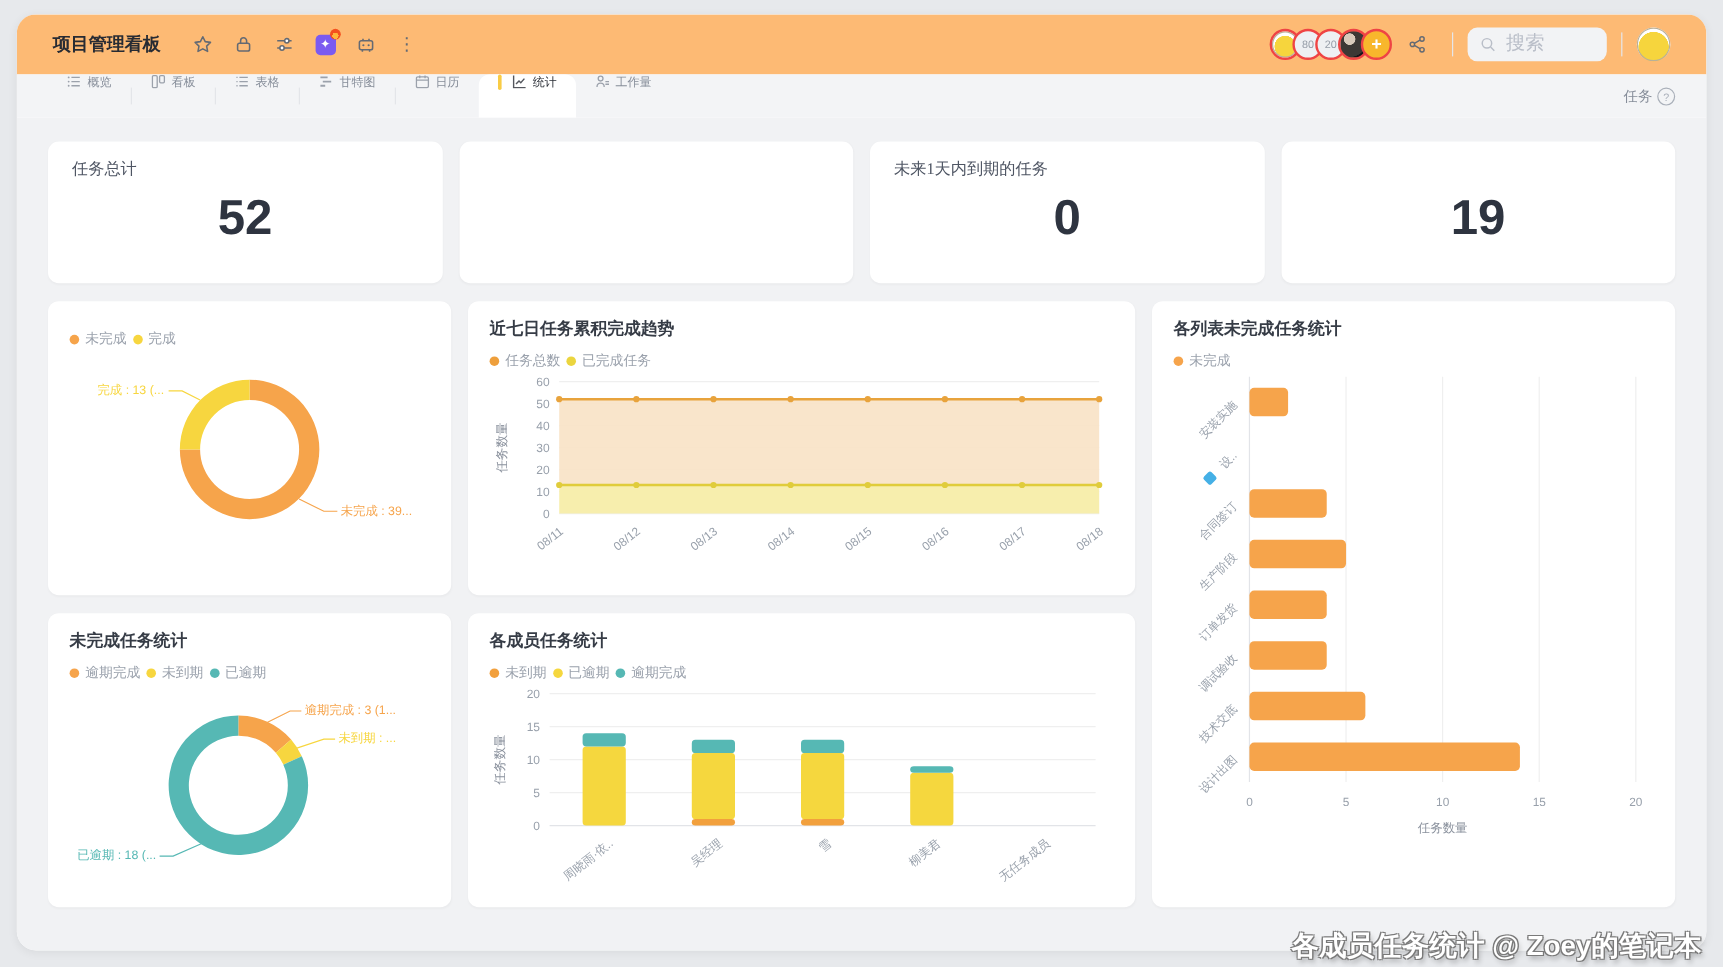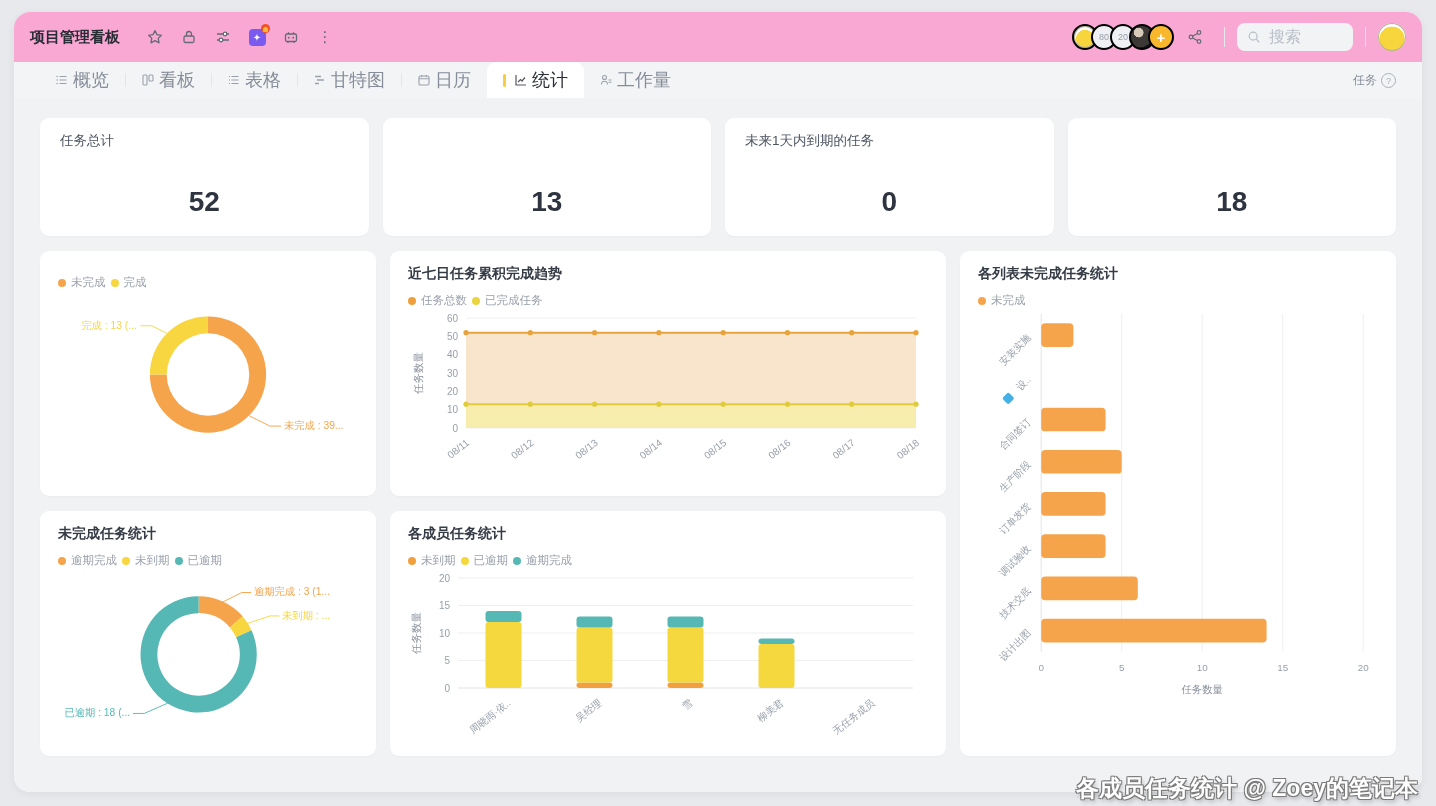--- a/index.html
+++ b/index.html
@@ -1,51 +1,51 @@
 <!DOCTYPE html>
 <html><head>
 <meta charset="utf-8">
 <style>
   html,body{margin:0;padding:0;width:1436px;height:806px;background:#e7e9ec;font-family:"Liberation Sans","DejaVu Sans",sans-serif;overflow:hidden;}
   #window{position:absolute;left:14px;top:12px;right:14px;bottom:14px;background:#fff;border-radius:16px;box-shadow:0 2px 8px rgba(0,0,0,.06);overflow:hidden;}
   
-  #header{height:50px;display:flex;align-items:center;padding:0 16px;background:#f9a8d4;}
+  #header{height:50px;display:flex;align-items:center;padding:0 30px;background:#fdba74;}
   .app-title{font-size:15px;font-weight:700;color:#272b33;margin-right:18px;}
   .tool{width:18px;height:18px;margin:0 8px;display:inline-flex;align-items:center;justify-content:center;color:#646a73;cursor:pointer;position:relative;}
   .tool svg{display:block;}
   .magic{width:17px;height:17px;border-radius:4px;background:#7b5af0;color:#fff;font-size:10px;line-height:17px;text-align:center;}
   .flame{position:absolute;top:-4px;right:-4px;width:9px;height:9px;border-radius:50%;background:radial-gradient(circle at 50% 65%,#ffb63a 35%,#f4511e 36%);}
   .dots{font-size:15px;color:#646a73;letter-spacing:0;}
   #header .spacer{flex:1;}
-  .av{width:26px;height:26px;border-radius:50%;border:2px solid #000000;margin-left:-7px;box-sizing:border-box;display:flex;align-items:center;justify-content:center;font-size:9px;color:#979ea9;background:#eef0f3;cursor:pointer;}
+  .av{width:26px;height:26px;border-radius:50%;border:2px solid #ef4444;margin-left:-7px;box-sizing:border-box;display:flex;align-items:center;justify-content:center;font-size:9px;color:#979ea9;background:#eef0f3;cursor:pointer;}
   .av.first{margin-left:0;}
   .av.egg{background:radial-gradient(circle at 50% 58%,#f6d53d 52%,#fff 54%);box-shadow:inset 0 0 0 1px #b9b099;}
   .av.photo{background:radial-gradient(circle at 35% 30%,#d8cabb 22%,#3c3835 24% 70%,#17151a 72%);}
   .av.plus{background:#f8b72c;color:#fff;font-size:15px;font-weight:600;}
   .vdiv{width:1px;height:20px;background:#e5e6ea;margin:0 12px;}
   .search{display:flex;align-items:center;background:#f2f3f5;border-radius:8px;height:28px;width:96px;padding:0 10px;}
   .search input{border:none;outline:none;background:transparent;width:70px;font-size:16px;color:#4e5563;margin-left:6px;}
   .search input::placeholder{color:#b9bec8;}
   .user-av{width:28px;height:28px;border-radius:50%;background:radial-gradient(circle at 50% 58%,#f6d53d 58%,#fff 60%);box-shadow:inset 0 0 0 1px #b9b099;cursor:pointer;}
   
   #tabbar{height:36px;background:#f3f4f6;display:flex;align-items:stretch;padding:0 26px;position:relative;}
-  .tab{display:flex;align-items:center;padding:0 16px;font-size:18px;color:#868d99;cursor:pointer;gap:5px;}
+  .tab{display:flex;align-items:flex-start;padding:0 16px;font-size:10px;color:#868d99;cursor:pointer;gap:5px;}
   .tab svg{opacity:.8;}
   .tab.active{background:#fff;border-radius:9px 9px 0 0;color:#2a2e36;font-weight:400;}
   .tab .bar{width:3px;height:13px;border-radius:2px;background:#f9cc45;margin-right:4px;}
   .sep{width:1px;height:14px;background:#e3e5e9;align-self:center;}
   #taskmenu{position:absolute;right:26px;top:10px;font-size:12px;color:#868d99;display:flex;align-items:center;gap:4px;cursor:pointer;}
   .helpcirc{width:13px;height:13px;border-radius:50%;border:1px solid #aab0ba;color:#aab0ba;font-size:9px;display:inline-flex;align-items:center;justify-content:center;}
   
   #content{background:#f1f2f4;height:calc(100% - 86px);padding:20px 26px;box-sizing:border-box;}
   #statRow{display:grid;grid-template-columns:repeat(4,1fr);gap:14px;margin-bottom:15px;}
   .card{background:#fff;border-radius:9px;box-shadow:0 1px 2px rgba(0,0,0,.03);}
   .stat{height:118px;padding:14px 20px;box-sizing:border-box;position:relative;}
-  .stat-title{font-size:13.5px;color:#4e5563;}
-  .stat-value{position:absolute;left:0;right:0;top:68px;text-align:center;font-size:28px;font-weight:600;color:#2e3440;}
+  .stat-title{font-size:13.5px;color:#4e5563;font-family:Liberation Serif, serif;}
+  .stat-value{position:absolute;left:0;right:0;top:40px;text-align:center;font-size:41px;font-weight:600;color:#2e3440;}
   #chartGrid{display:grid;grid-template-columns:336px 556px 1fr;grid-template-rows:245px 245px;gap:15px 14px;}
   .chart-card{padding:14px 18px;box-sizing:border-box;overflow:hidden;}
   .chart-card h3{margin:0;font-size:14px;font-weight:700;color:#363c46;}
   .tall{grid-column:3;grid-row:1 / 3;}
   .legend{display:flex;gap:5px;margin:10px 0 2px 0;flex-wrap:wrap;}
   .lg{display:inline-flex;align-items:center;gap:5px;font-size:11.5px;color:#9aa1ac;cursor:pointer;}
   .lg i{width:8px;height:8px;border-radius:50%;display:inline-block;}
   .lg em{font-style:normal;}
   .chart-card svg{display:block;width:100%;}
   svg text.tick{font-size:10px;fill:#98a0ab;font-family:"Liberation Sans",sans-serif;}
@@ -195,28 +195,27 @@
     </div>
   </div>
 
   <div id="content">
     <div id="statRow">
         <div class="card stat">
           <div class="stat-title">任务总计</div>
           <div class="stat-value">52</div>
         </div>
         <div class="card stat">
-          <div class="stat-value">13</div>
         </div>
         <div class="card stat">
           <div class="stat-title">未来1天内到期的任务</div>
           <div class="stat-value">0</div>
         </div>
         <div class="card stat">
-          <div class="stat-value">18</div>
+          <div class="stat-value">19</div>
         </div>
       </div>
 
     <div id="chartGrid">
       <div class="card chart-card">
         <div class="legend" id="lg0">
             <span class="lg">
               <i style="background: rgb(246, 164, 75);"></i>
               <em>未完成</em>
             </span>

